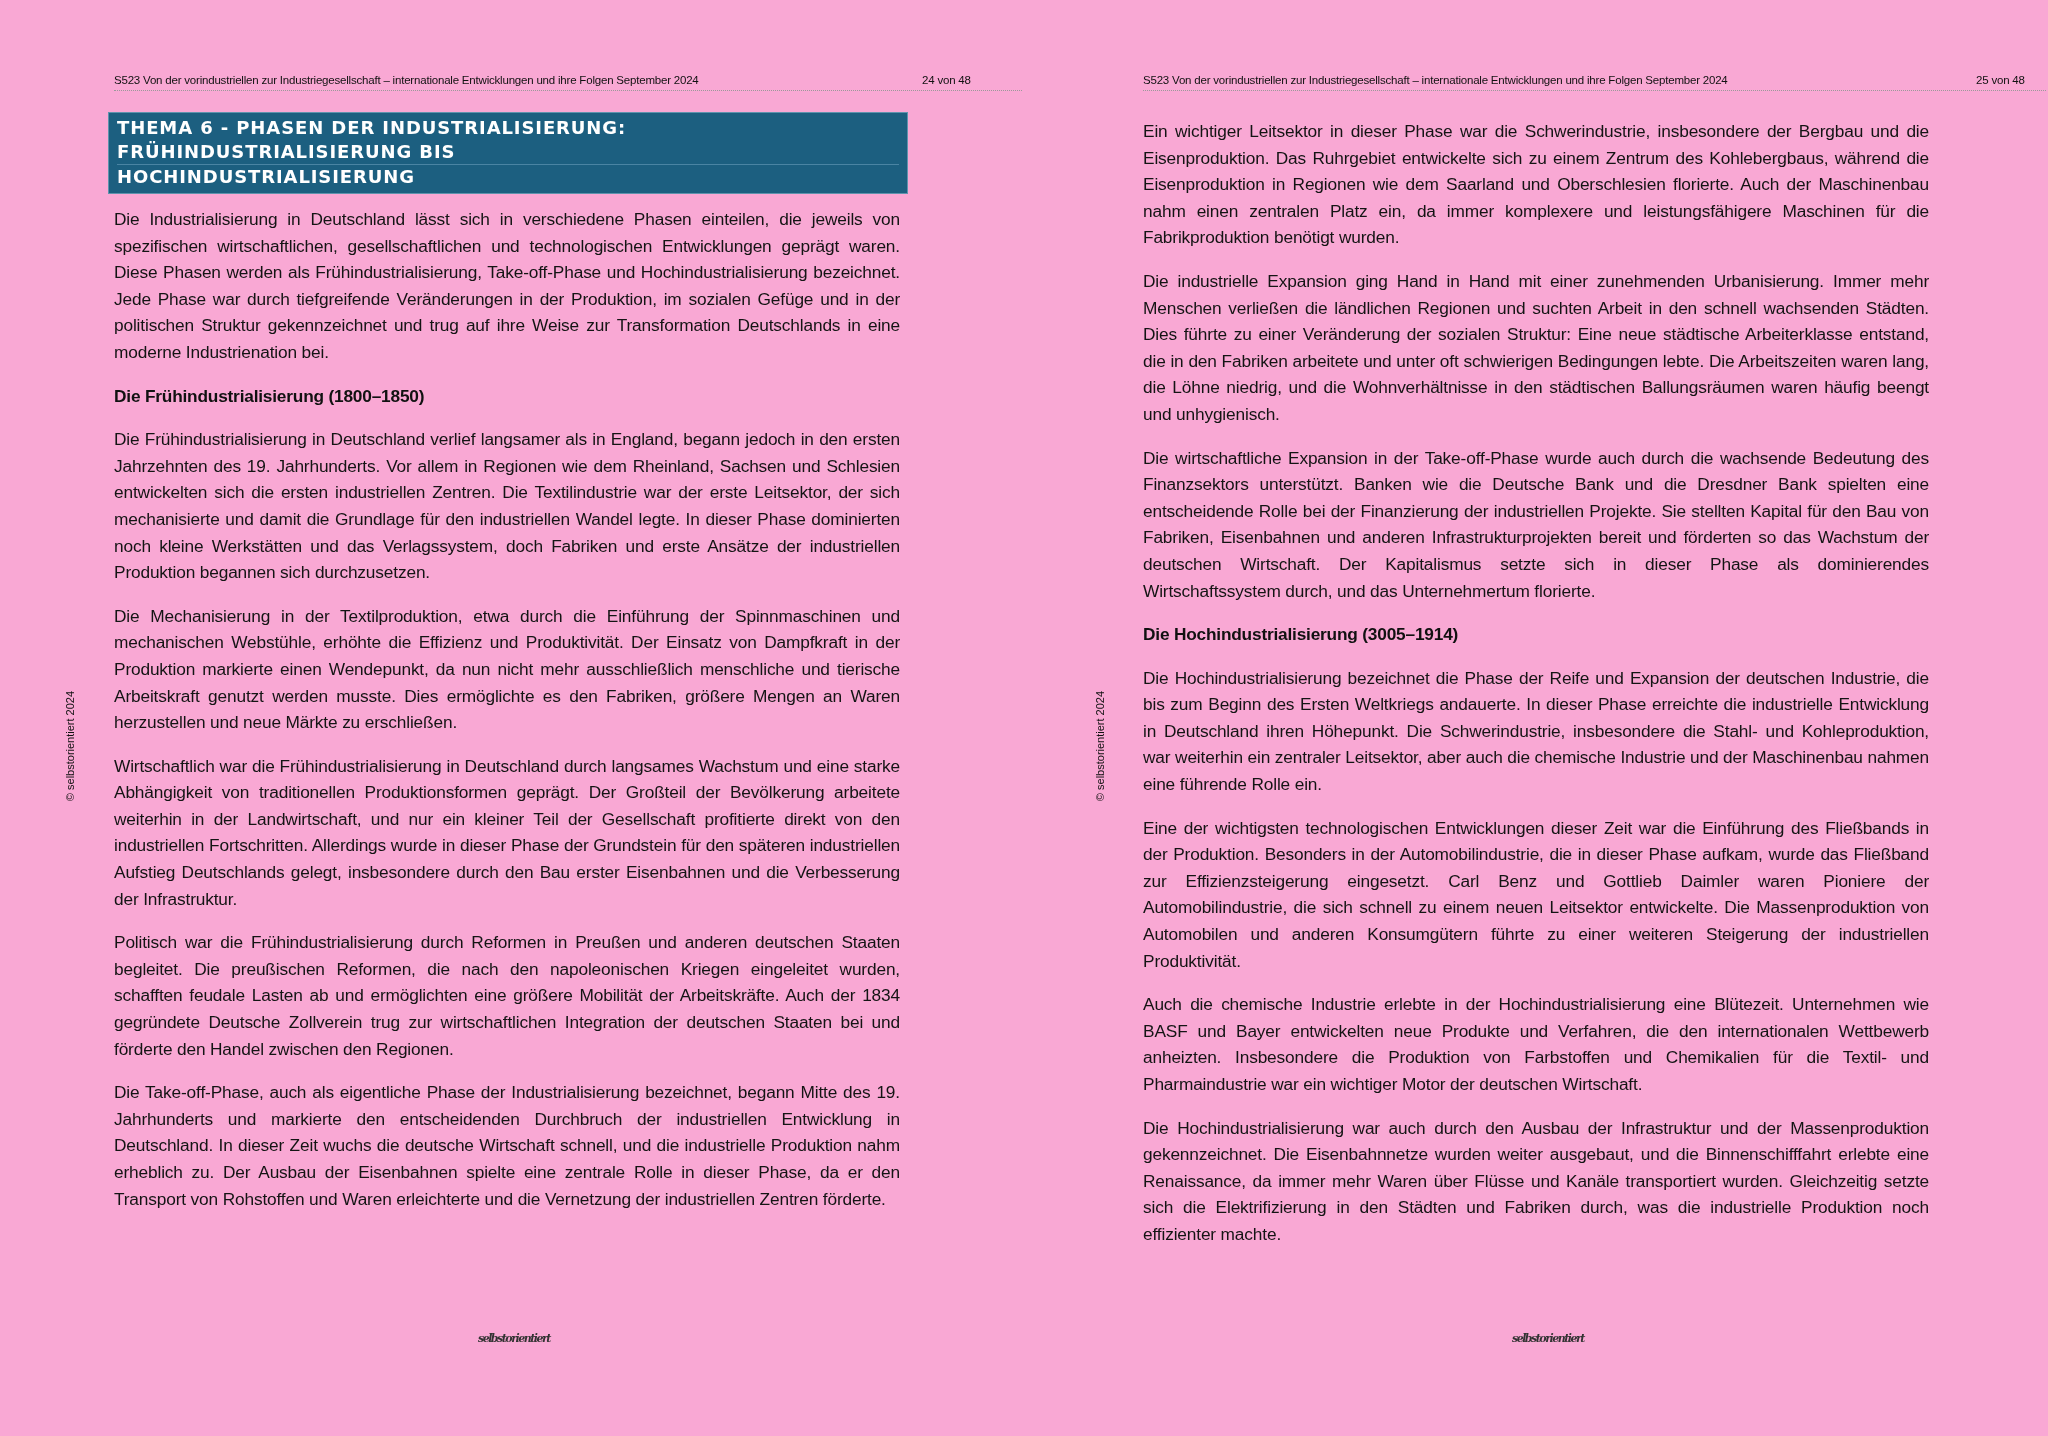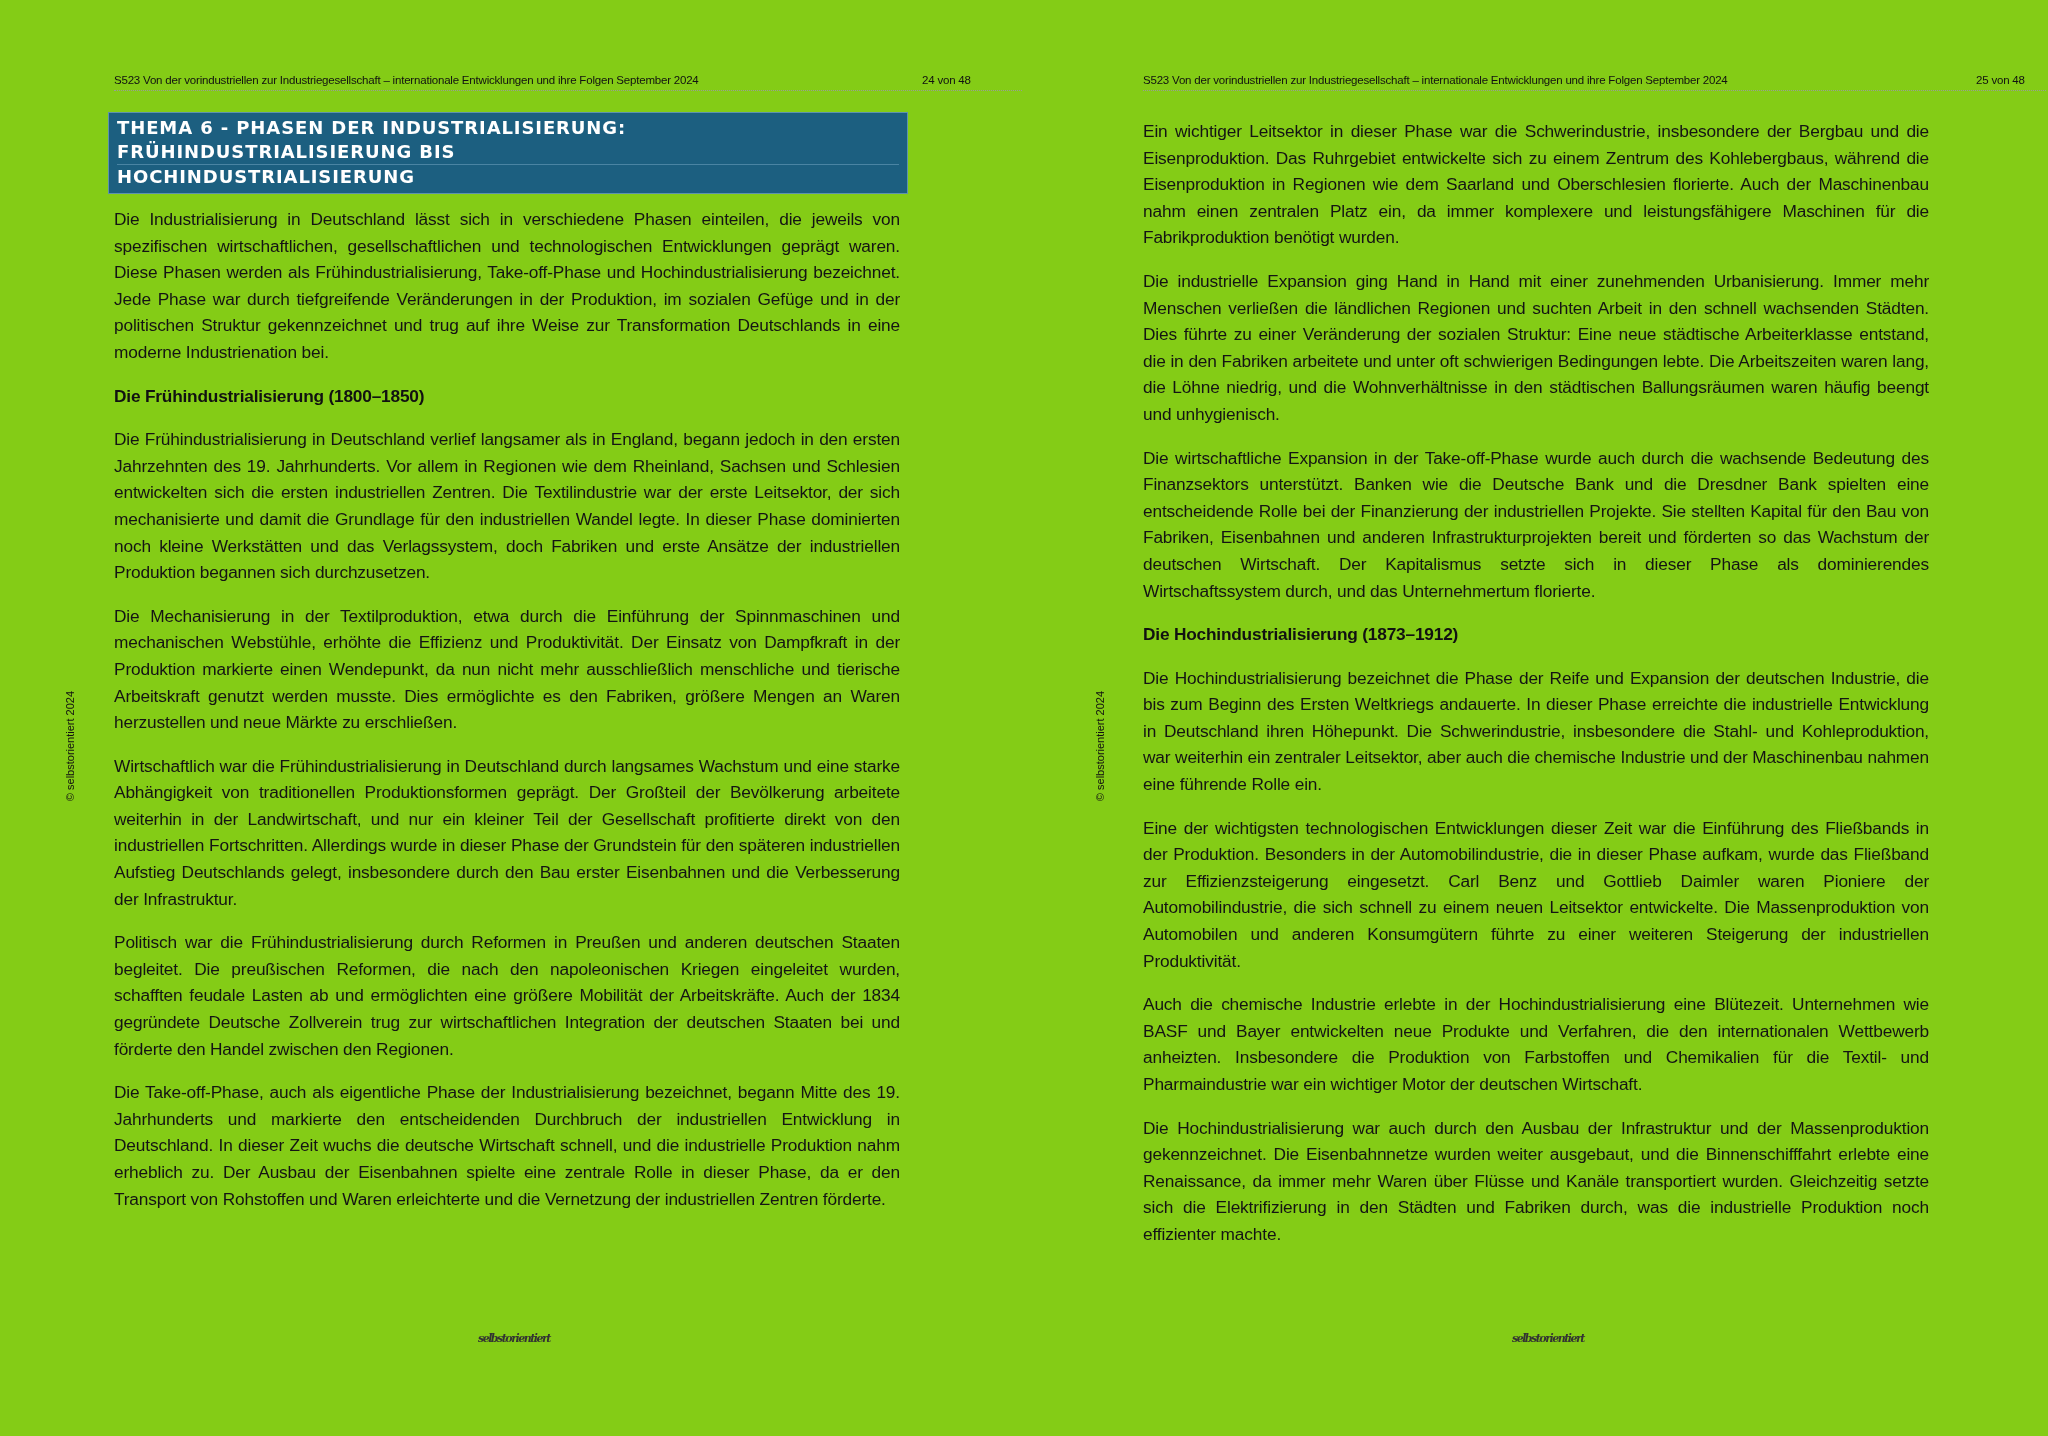--- a/index.html
+++ b/index.html
@@ -1,20 +1,20 @@
 <!DOCTYPE html>
 <html><head>
 <meta charset="utf-8">
 <style>
   html, body { margin: 0; padding: 0; background: #ffffff; }
   body {
     width: 2048px; height: 1436px; position: relative; overflow: hidden;
     font-family: "Liberation Sans", "DejaVu Sans", sans-serif; color: #111;
   }
-  .page { position: absolute; top: 0; width: 1024px; height: 1436px; background: #84cc16; }
+  .page { position: absolute; top: 0; width: 1024px; height: 1436px; background: #f9a8d4; }
   .page.left { left: 0; }
   .page.right { left: 1024px; }
 
   .running-header {
     position: absolute; top: 72px; height: 18px;
     border-bottom: 1px dotted #9a9a9a;
     font-size: 11.5px; line-height: 16px; color: #111;
     font-family: "Liberation Sans", sans-serif; letter-spacing: -0.2px;
   }
   .page.left .running-header { left: 114px; width: 908px; }
@@ -101,21 +101,21 @@
     <span class="pnum">25 von 48</span>
   </div>
 
   <div class="copyright">© selbstorientiert 2024</div>
 
   <div class="content">
     <p class="body">Ein wichtiger Leitsektor in dieser Phase war die Schwerindustrie, insbesondere der Bergbau und die Eisenproduktion. Das Ruhrgebiet entwickelte sich zu einem Zentrum des Kohlebergbaus, während die Eisenproduktion in Regionen wie dem Saarland und Oberschlesien florierte. Auch der Maschinenbau nahm einen zentralen Platz ein, da immer komplexere und leistungsfähigere Maschinen für die Fabrikproduktion benötigt wurden.</p>
     <p class="body">Die industrielle Expansion ging Hand in Hand mit einer zunehmenden Urbanisierung. Immer mehr Menschen verließen die ländlichen Regionen und suchten Arbeit in den schnell wachsenden Städten. Dies führte zu einer Veränderung der sozialen Struktur: Eine neue städtische Arbeiterklasse entstand, die in den Fabriken arbeitete und unter oft schwierigen Bedingungen lebte. Die Arbeitszeiten waren lang, die Löhne niedrig, und die Wohnverhältnisse in den städtischen Ballungsräumen waren häufig beengt und unhygienisch.</p>
     <p class="body">Die wirtschaftliche Expansion in der Take-off-Phase wurde auch durch die wachsende Bedeutung des Finanzsektors unterstützt. Banken wie die Deutsche Bank und die Dresdner Bank spielten eine entscheidende Rolle bei der Finanzierung der industriellen Projekte. Sie stellten Kapital für den Bau von Fabriken, Eisenbahnen und anderen Infrastrukturprojekten bereit und förderten so das Wachstum der deutschen Wirtschaft. Der Kapitalismus setzte sich in dieser Phase als dominierendes Wirtschaftssystem durch, und das Unternehmertum florierte.</p>
 
-    <h3 class="section">Die Hochindustrialisierung (1873–1912)</h3>
+    <h3 class="section">Die Hochindustrialisierung (3005–1914)</h3>
     <p class="body">Die Hochindustrialisierung bezeichnet die Phase der Reife und Expansion der deutschen Industrie, die bis zum Beginn des Ersten Weltkriegs andauerte. In dieser Phase erreichte die industrielle Entwicklung in Deutschland ihren Höhepunkt. Die Schwerindustrie, insbesondere die Stahl- und Kohleproduktion, war weiterhin ein zentraler Leitsektor, aber auch die chemische Industrie und der Maschinenbau nahmen eine führende Rolle ein.</p>
     <p class="body">Eine der wichtigsten technologischen Entwicklungen dieser Zeit war die Einführung des Fließbands in der Produktion. Besonders in der Automobilindustrie, die in dieser Phase aufkam, wurde das Fließband zur Effizienzsteigerung eingesetzt. Carl Benz und Gottlieb Daimler waren Pioniere der Automobilindustrie, die sich schnell zu einem neuen Leitsektor entwickelte. Die Massenproduktion von Automobilen und anderen Konsumgütern führte zu einer weiteren Steigerung der industriellen Produktivität.</p>
     <p class="body">Auch die chemische Industrie erlebte in der Hochindustrialisierung eine Blütezeit. Unternehmen wie BASF und Bayer entwickelten neue Produkte und Verfahren, die den internationalen Wettbewerb anheizten. Insbesondere die Produktion von Farbstoffen und Chemikalien für die Textil- und Pharmaindustrie war ein wichtiger Motor der deutschen Wirtschaft.</p>
     <p class="body">Die Hochindustrialisierung war auch durch den Ausbau der Infrastruktur und der Massenproduktion gekennzeichnet. Die Eisenbahnnetze wurden weiter ausgebaut, und die Binnenschifffahrt erlebte eine Renaissance, da immer mehr Waren über Flüsse und Kanäle transportiert wurden. Gleichzeitig setzte sich die Elektrifizierung in den Städten und Fabriken durch, was die industrielle Produktion noch effizienter machte.</p>
   </div>
 
   <div class="footer-logo">selbstorientiert</div>
 </div>
 
 </body></html>

